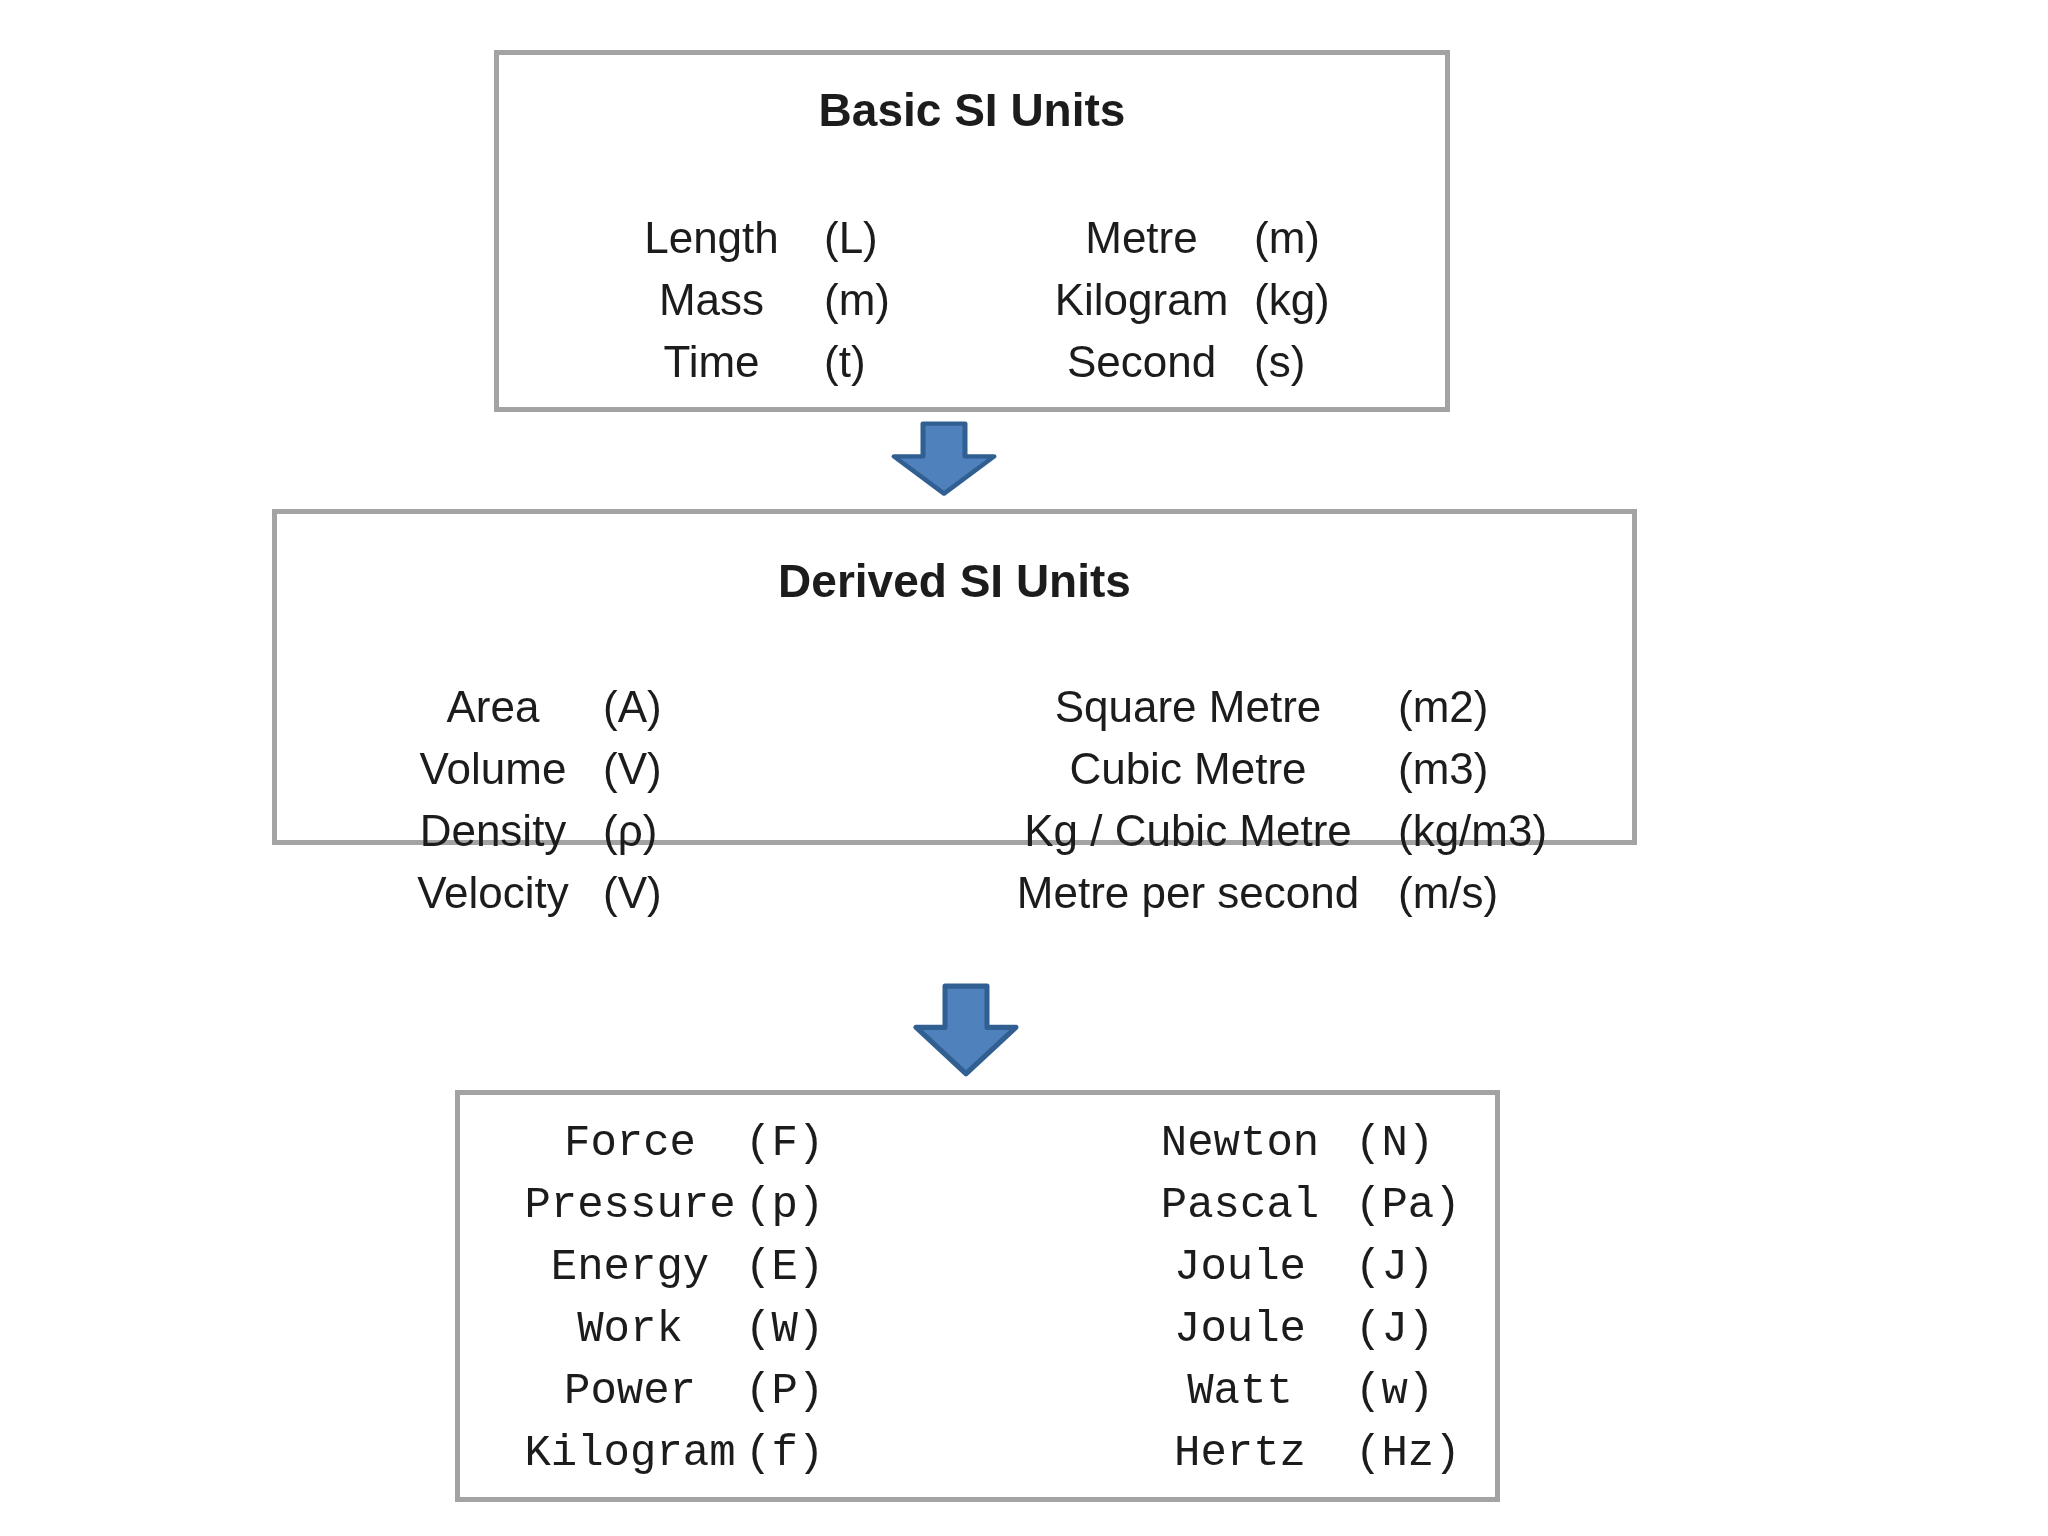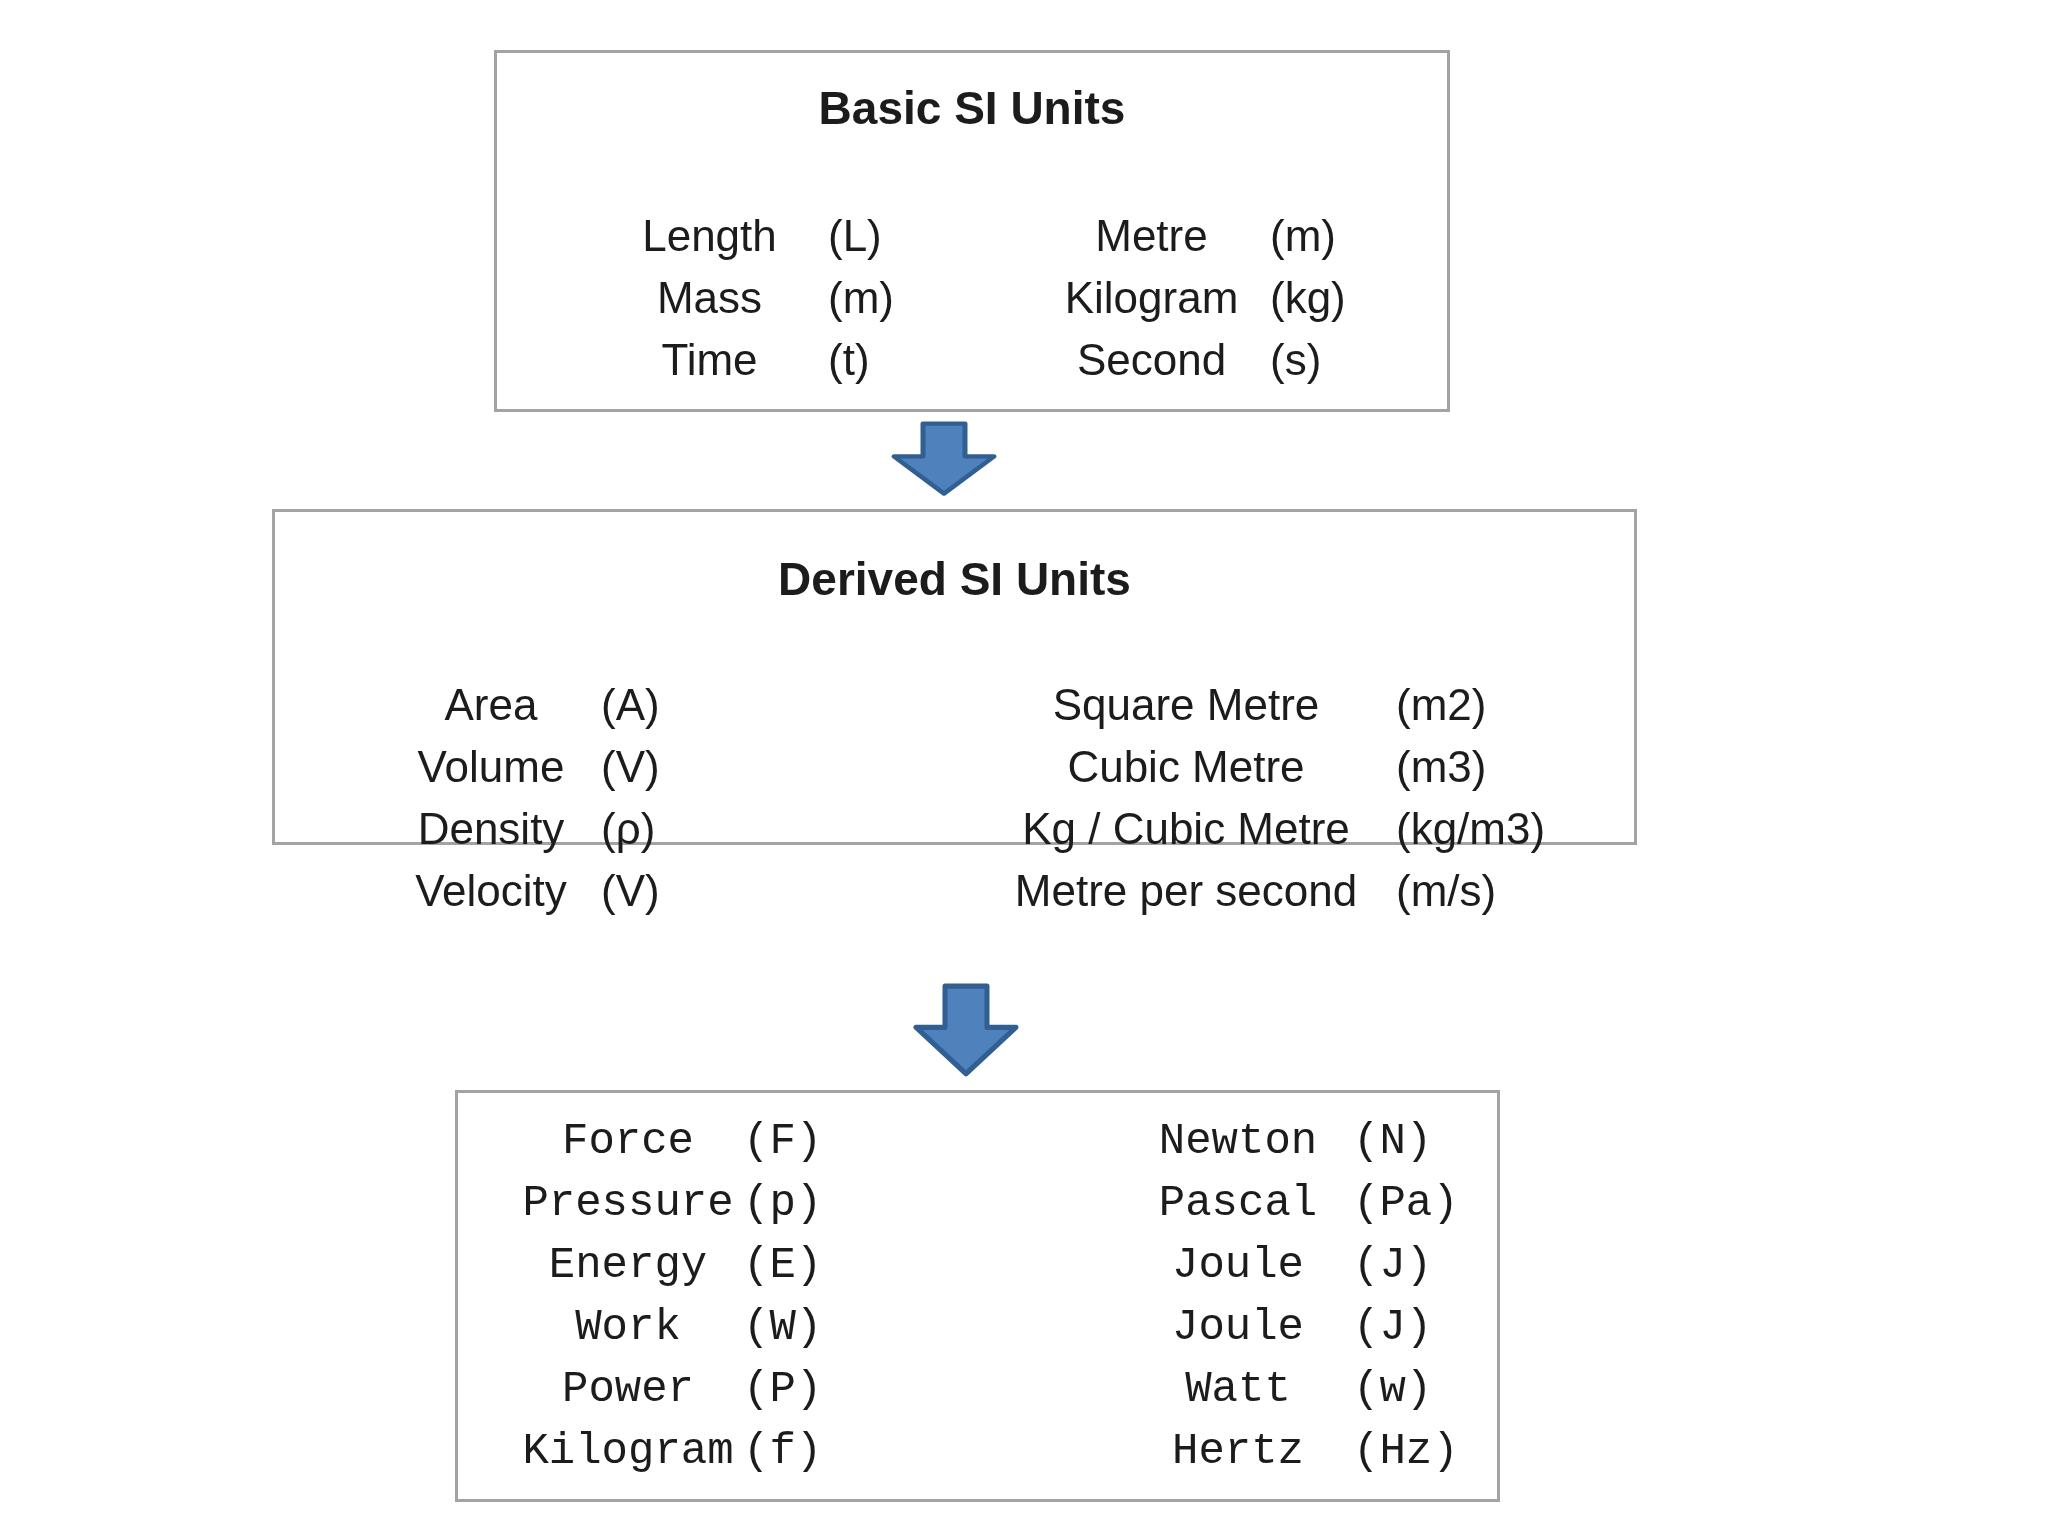--- a/index.html
+++ b/index.html
@@ -14,21 +14,21 @@
     font-family: "Liberation Sans", sans-serif;
     color: #1c1c1c;
   }
   .canvas {
     position: absolute;
     inset: 0;
   }
   .box {
     position: absolute;
     box-sizing: border-box;
-    border: 3px solid #a3a3a3;
+    border: 5px solid #a3a3a3;
     background: #ffffff;
   }
   .box1 { left: 494px; top: 50px;  width: 956px;  height: 362px; }
   .box2 { left: 272px; top: 509px; width: 1365px; height: 336px; }
   .box3 { left: 455px; top: 1090px; width: 1045px; height: 412px; }
   .title {
     margin: 0;
     text-align: center;
     font-size: 46px;
     font-weight: bold;
@@ -40,21 +40,21 @@
   .box1 .rows { margin-top: 70px; }
   .box2 .rows { margin-top: 68px; }
   .box3 .rows { margin-top: 17px; font-family: Liberation Mono, monospace; }
   .row {
     display: grid;
     height: 62px;
     line-height: 62px;
     font-size: 44px;
     white-space: nowrap;
   }
-  .box1 .row { grid-template-columns: 225px 205px 225px auto; padding-left: 100px; gap: 6px; }
+  .box1 .row { grid-template-columns: 225px 205px 225px auto; padding-left: 100px; }
   .box2 .row { grid-template-columns: 220px 375px 420px auto; padding-left: 106px; }
   .box3 .row { grid-template-columns: 230px 380px 230px auto; padding-left: 55px; }
   .c { display: block; }
   .c.name, .c.unit { text-align: center; }
   .c.sym, .c.abbr { text-align: left; }
   .arrow { position: absolute; display: block; }
   .arrow1 { left: 889px; top: 421px; width: 110px; height: 76px; }
   .arrow2 { left: 911px; top: 983px; width: 110px; height: 95px; }
   .arrow polygon {
     stroke: #315f91;

